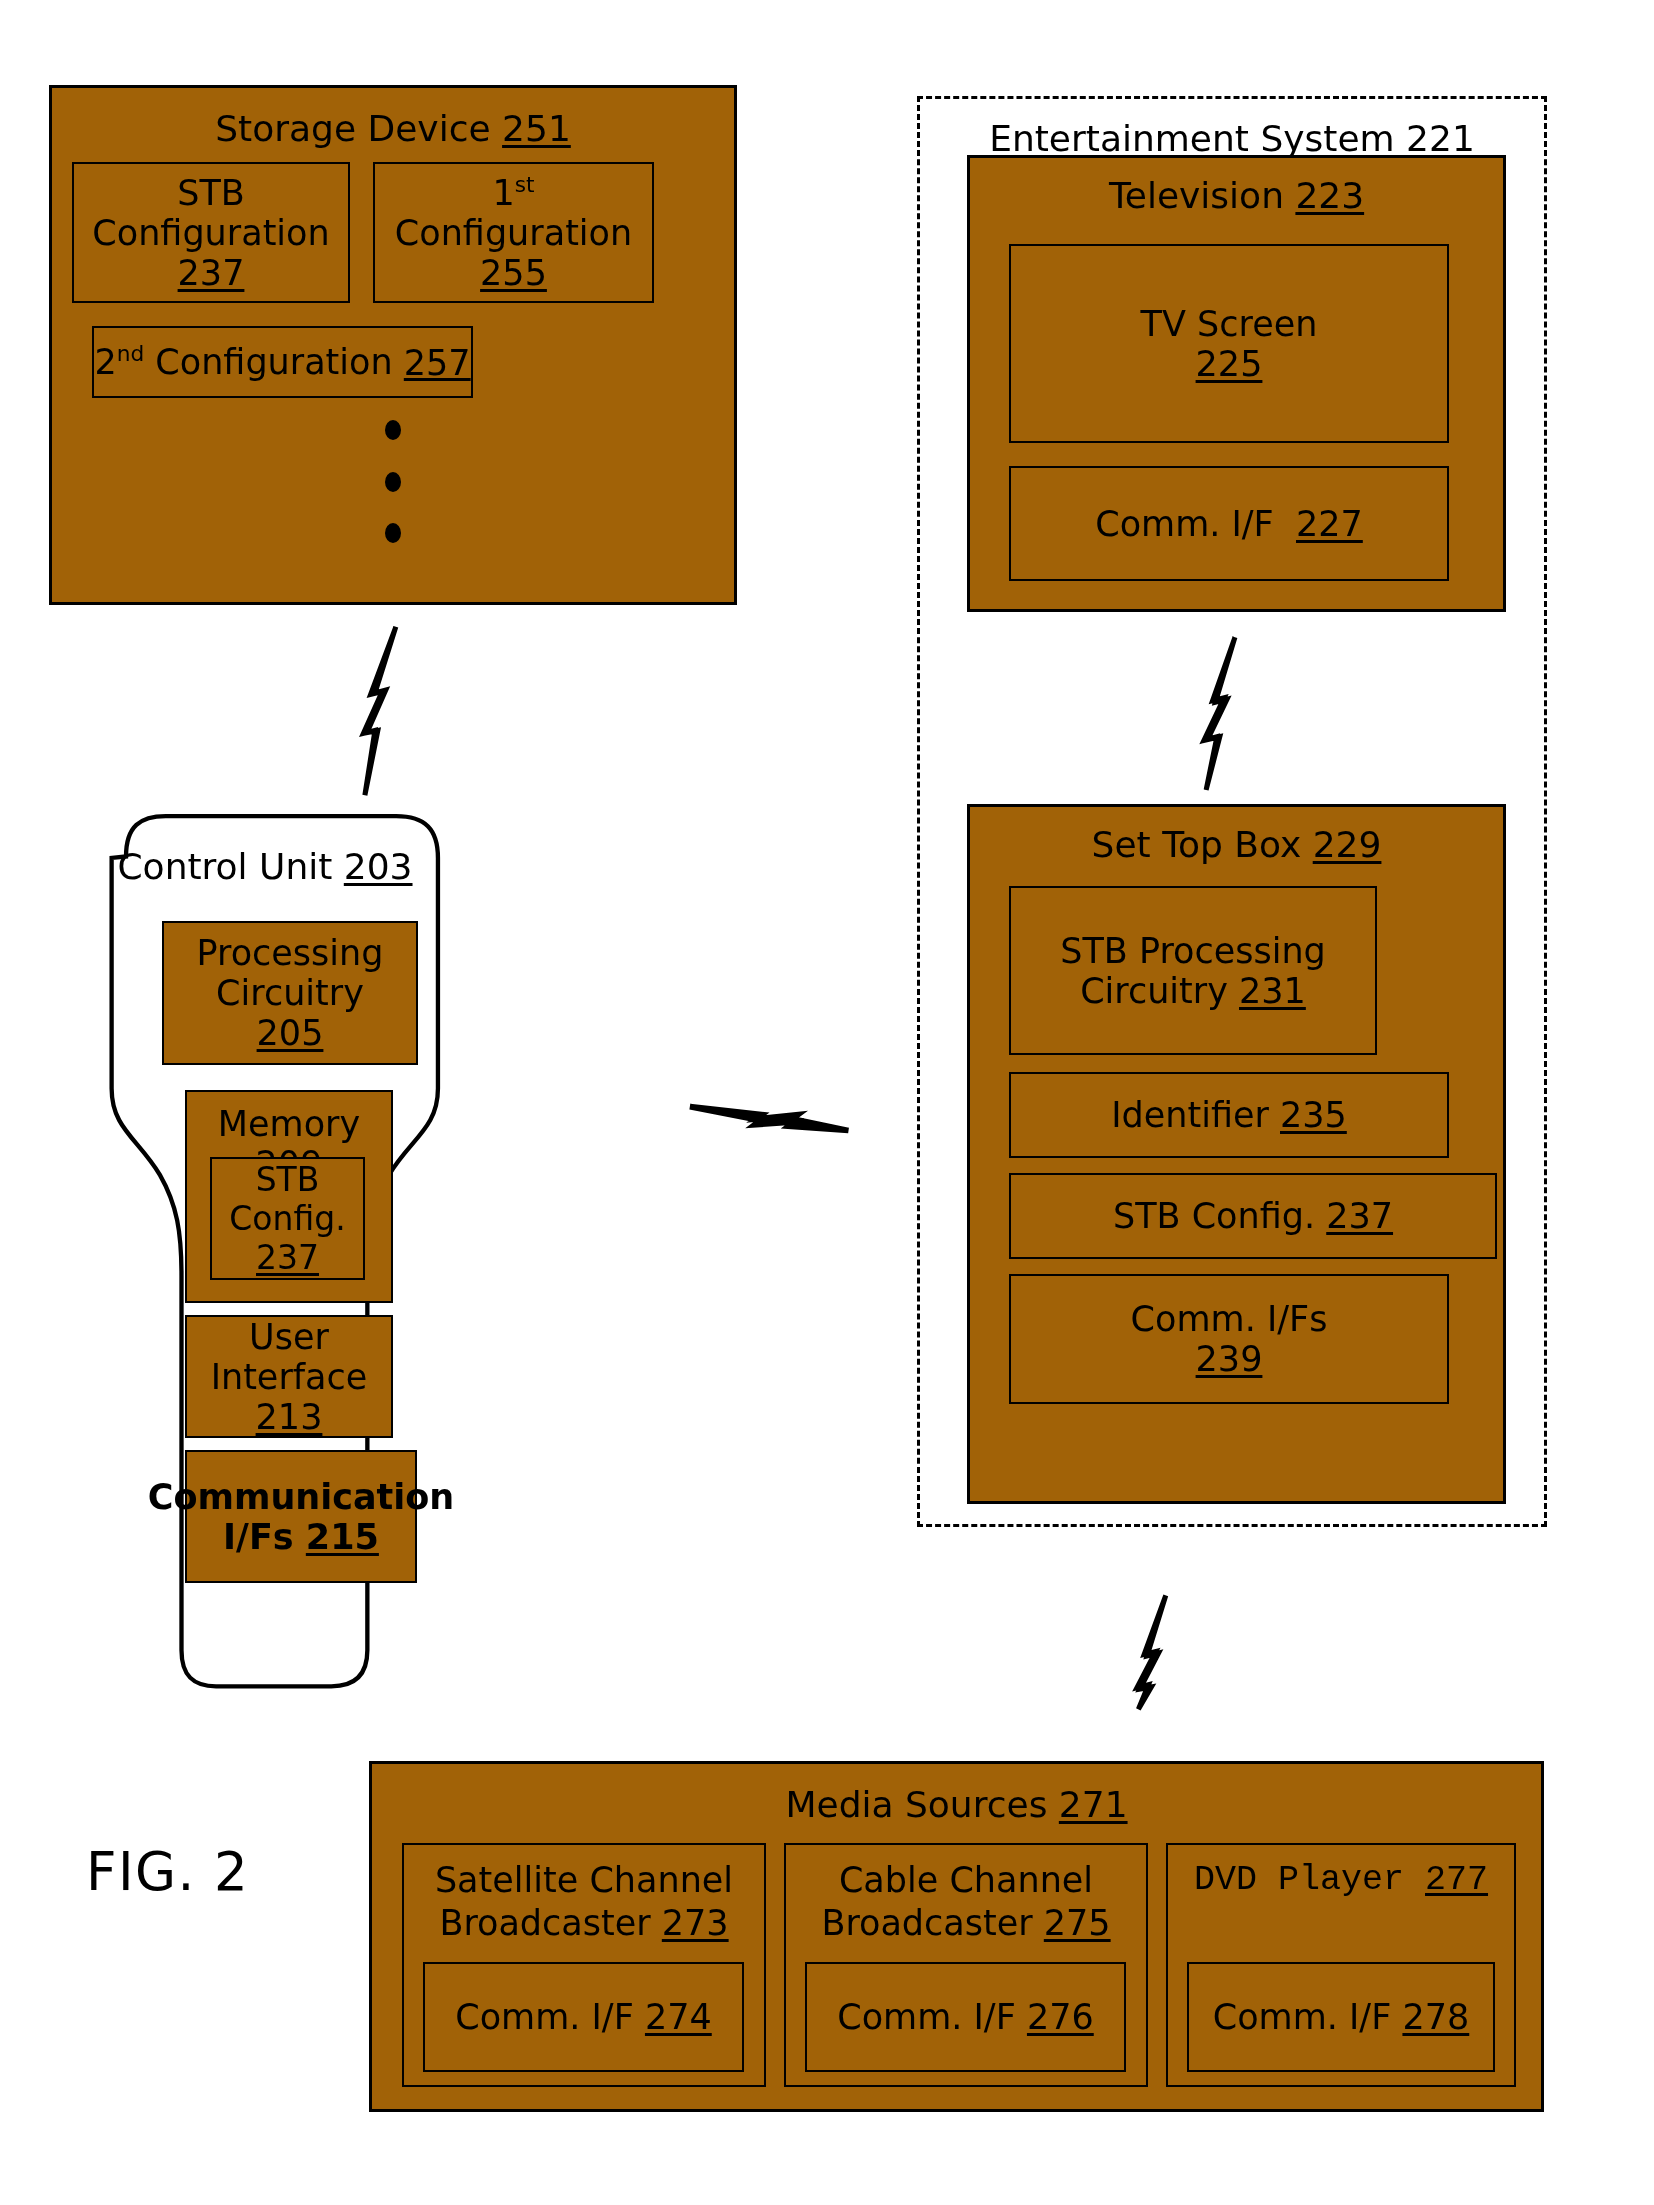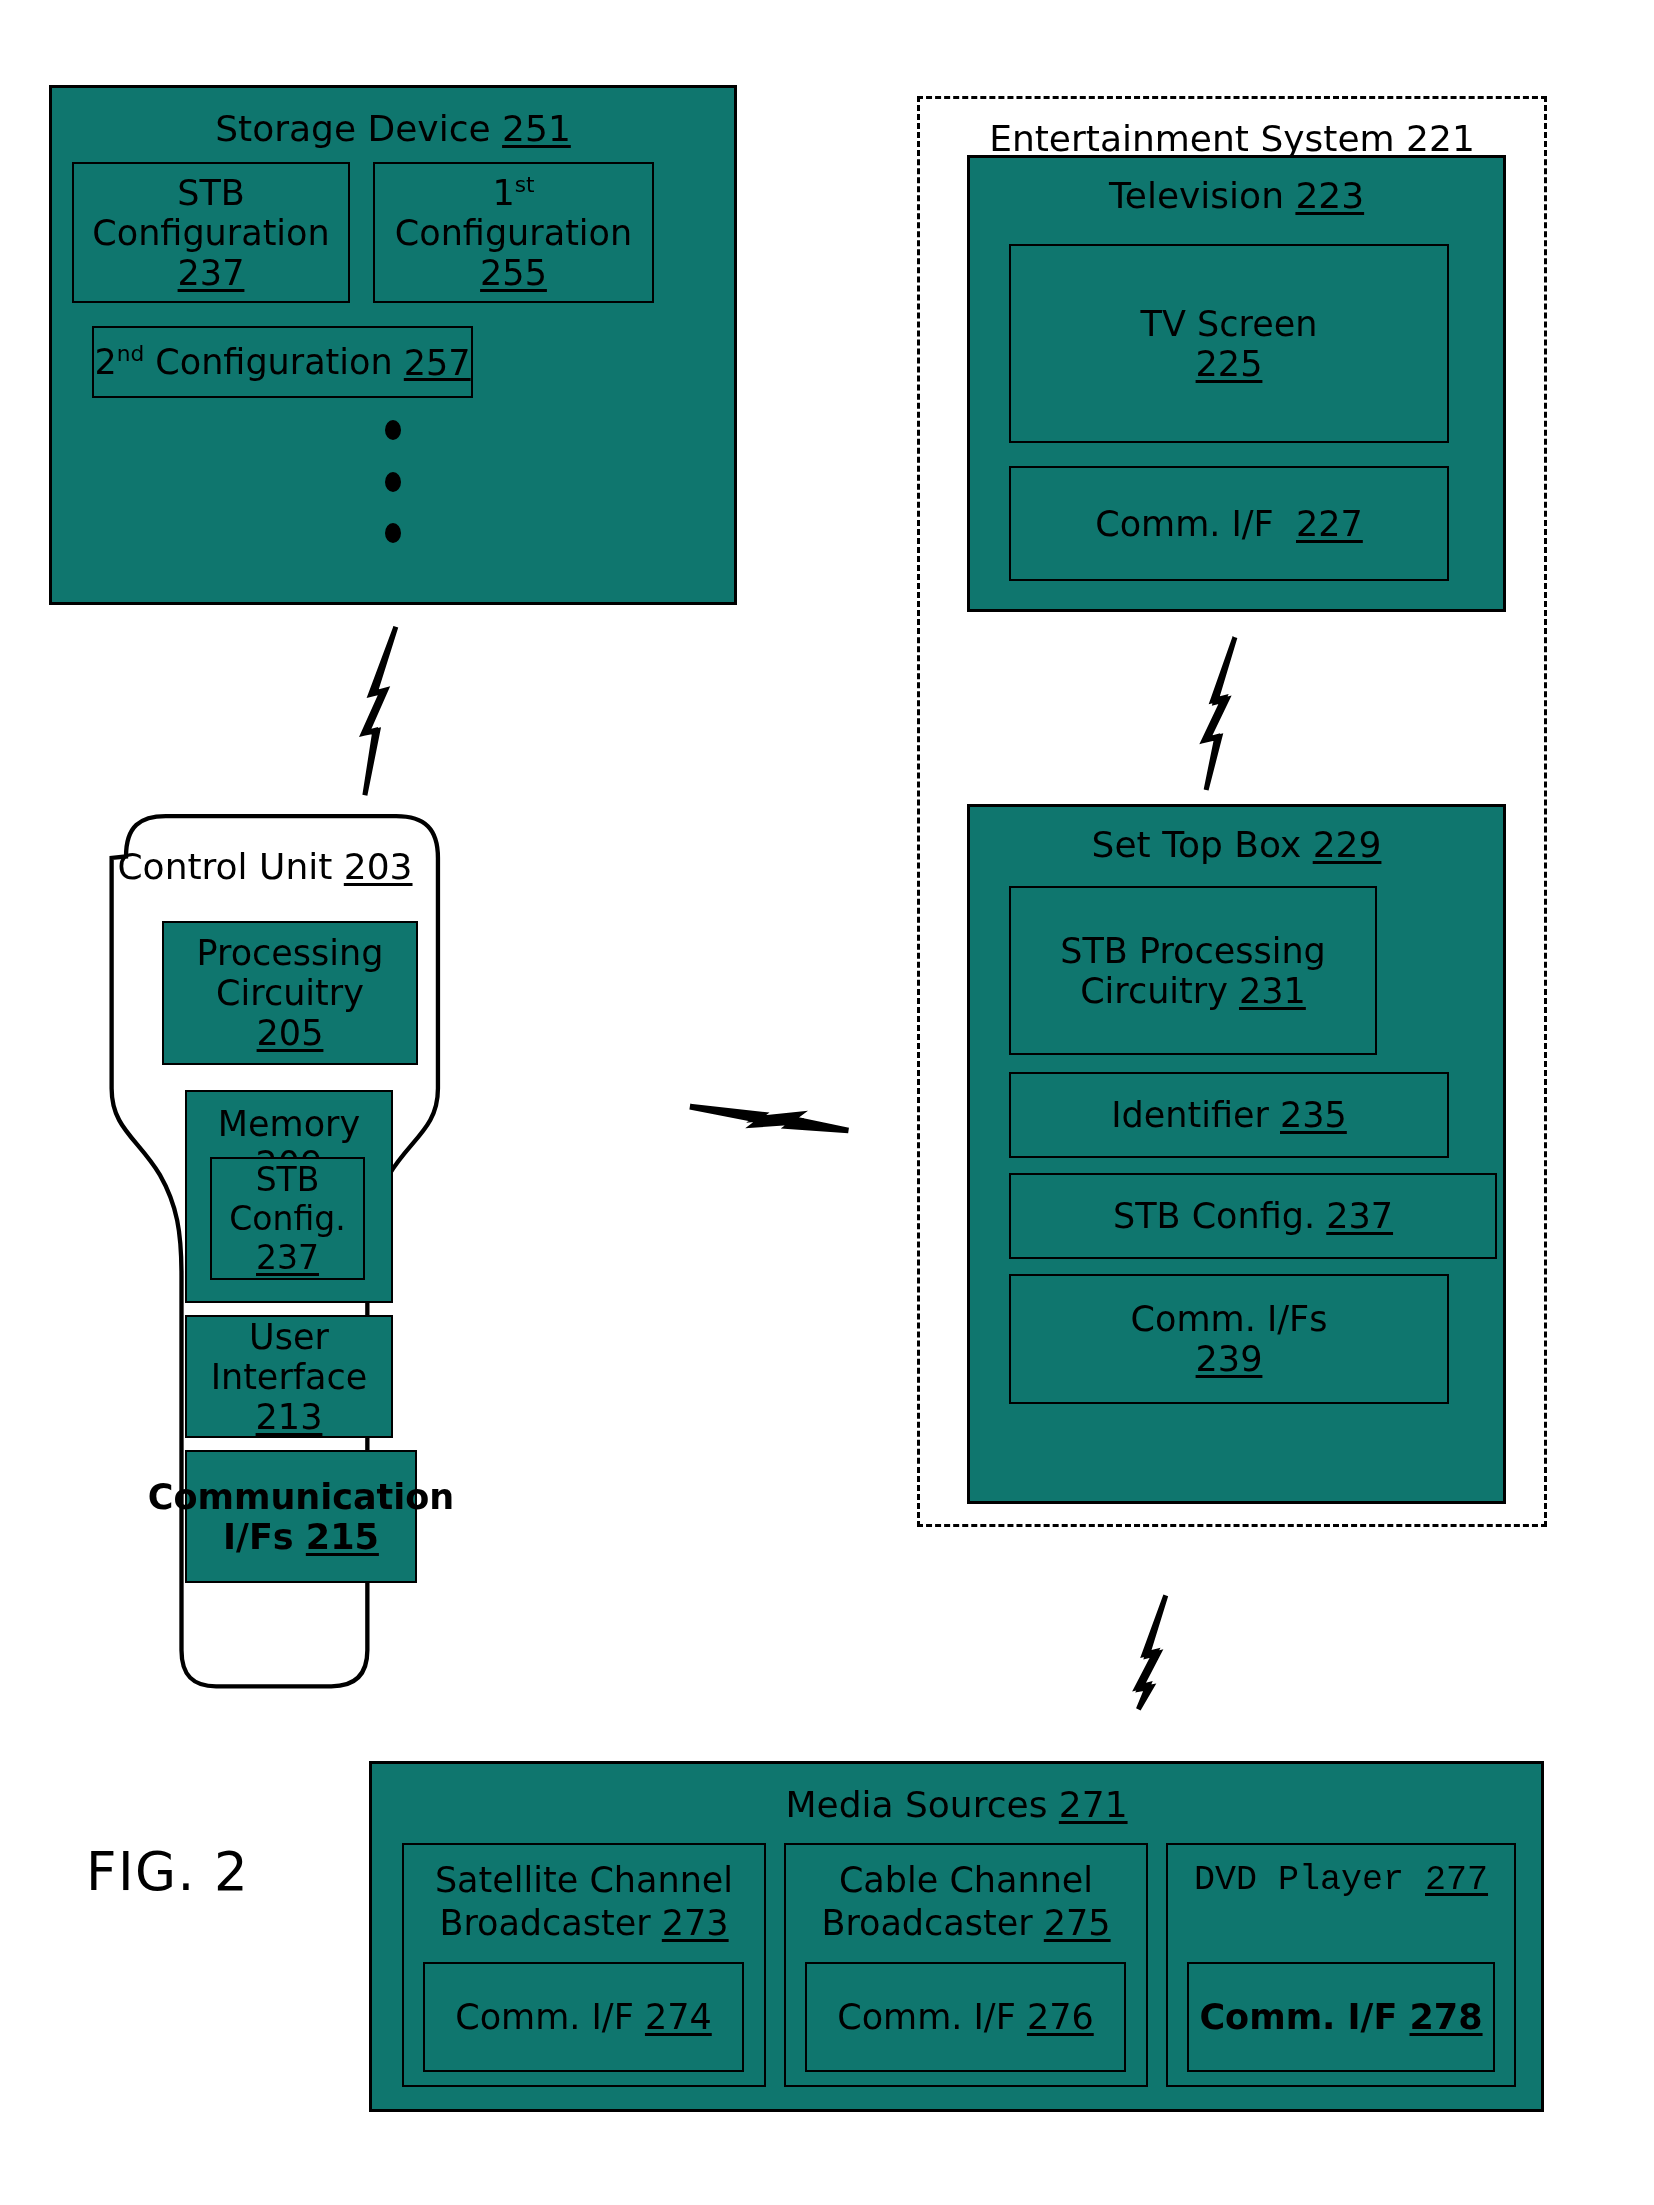--- a/index.html
+++ b/index.html
@@ -21,21 +21,21 @@
     left: 0; top: 0;
     width: 1655px;
     height: 2205px;
   }
 
   
   .box {
     position: absolute;
     box-sizing: border-box;
     border: 3.6px solid #000;
-    background: #0f766e;
+    background: #a16207;
   }
   .box.thin { border-width: 2.9px; }
   .box.dashed-box {
     border: 3.6px dashed #000;
     background: transparent;
   }
 
   .label {
     position: absolute;
     box-sizing: border-box;
@@ -253,21 +253,21 @@
 
     <div class="box thin" style="left:412px; top:79px; width:364px; height:244px;">
       <div class="label t-48" style="left:0; top:14.4px; width:100%;"><span class="lbl">Cable Channel<br>Broadcaster</span> <span class="u">275</span></div>
       <div class="box thin centerbox t-48" style="left:19px; top:117px; width:321px; height:110px;">
         <div><span class="lbl">Comm. I/F</span> <span class="u">276</span></div>
       </div>
     </div>
 
     <div class="box thin" style="left:794px; top:79px; width:350px; height:244px;">
       <div class="label t-48" style="left:0; top:14.4px; width:100%;font-family:Liberation Mono, monospace;"><span class="lbl">DVD Player</span> <span class="u">277</span></div>
-      <div class="box thin centerbox t-48" style="left:19px; top:117px; width:308px; height:110px;font-weight:bold;">
+      <div class="box thin centerbox t-48" style="left:19px; top:117px; width:308px; height:110px;">
         <div><span class="lbl">Comm. I/F</span> <span class="u">278</span></div>
       </div>
     </div>
   </div>
 
   <div id="fig-caption">FIG. 2</div>
 
 </div>
 
 

